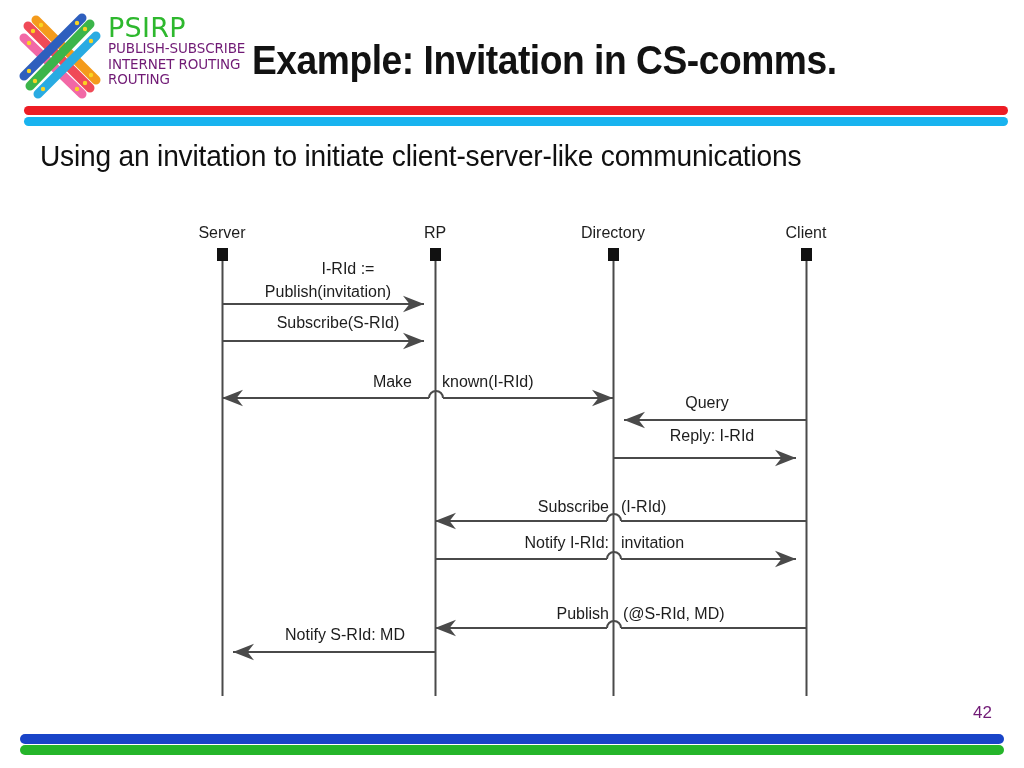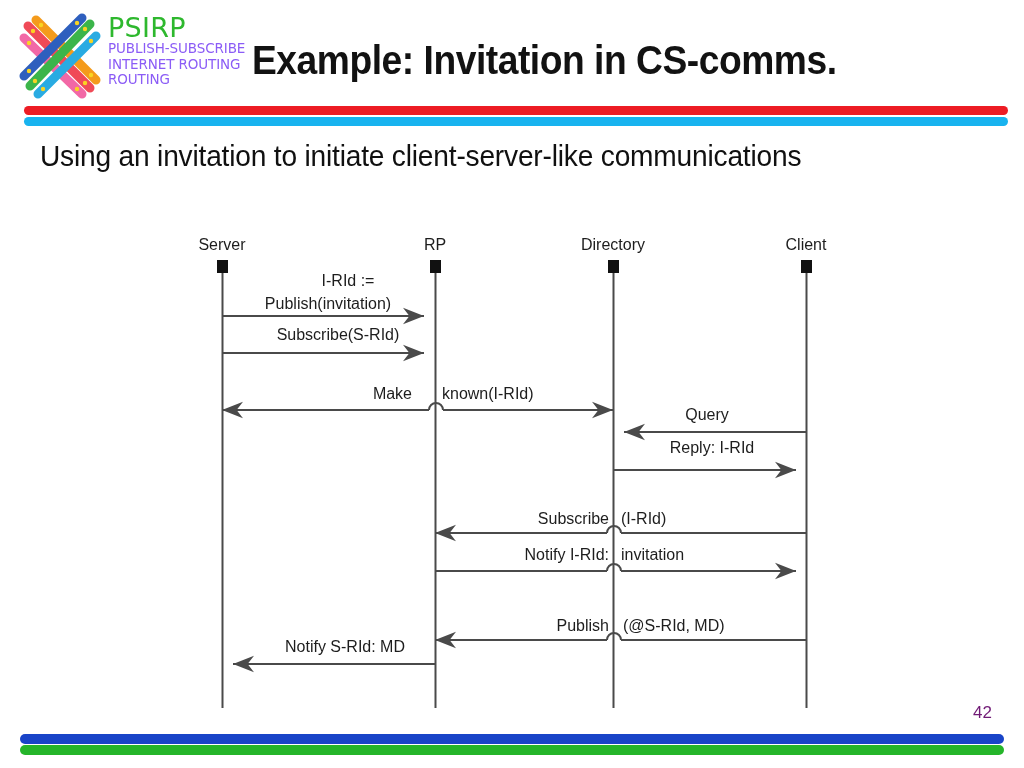--- a/index.html
+++ b/index.html
@@ -53,21 +53,21 @@
     line-height: 27px;
     letter-spacing: 0.3px;
     color: #2eb82e;
     font-weight: 400;
   }
   .logo-tag-line {
     font-family: "DejaVu Sans", sans-serif;
     font-size: 13.5px;
     line-height: 15.5px;
     letter-spacing: -0.1px;
-    color: #8b5cf6;
+    color: #701a75;
     white-space: nowrap;
   }
 
   #slide-title {
     position: absolute;
     left: 248px;
     top: 38px;
     width: 760px;
     font-family: "Liberation Sans", sans-serif;
     font-weight: bold;
@@ -103,21 +103,21 @@
     transform: scaleX(0.97);
     transform-origin: left center;
     white-space: nowrap;
     color: #101010;
   }
 
   
   #diagram-wrap {
     position: absolute;
     left: 0;
-    top: 208px;
+    top: 196px;
     width: 816px;
     height: 500px;
   }
   #sequence-diagram {
     display: block;
     width: 1024px;
     height: 500px;
   }
 
   

